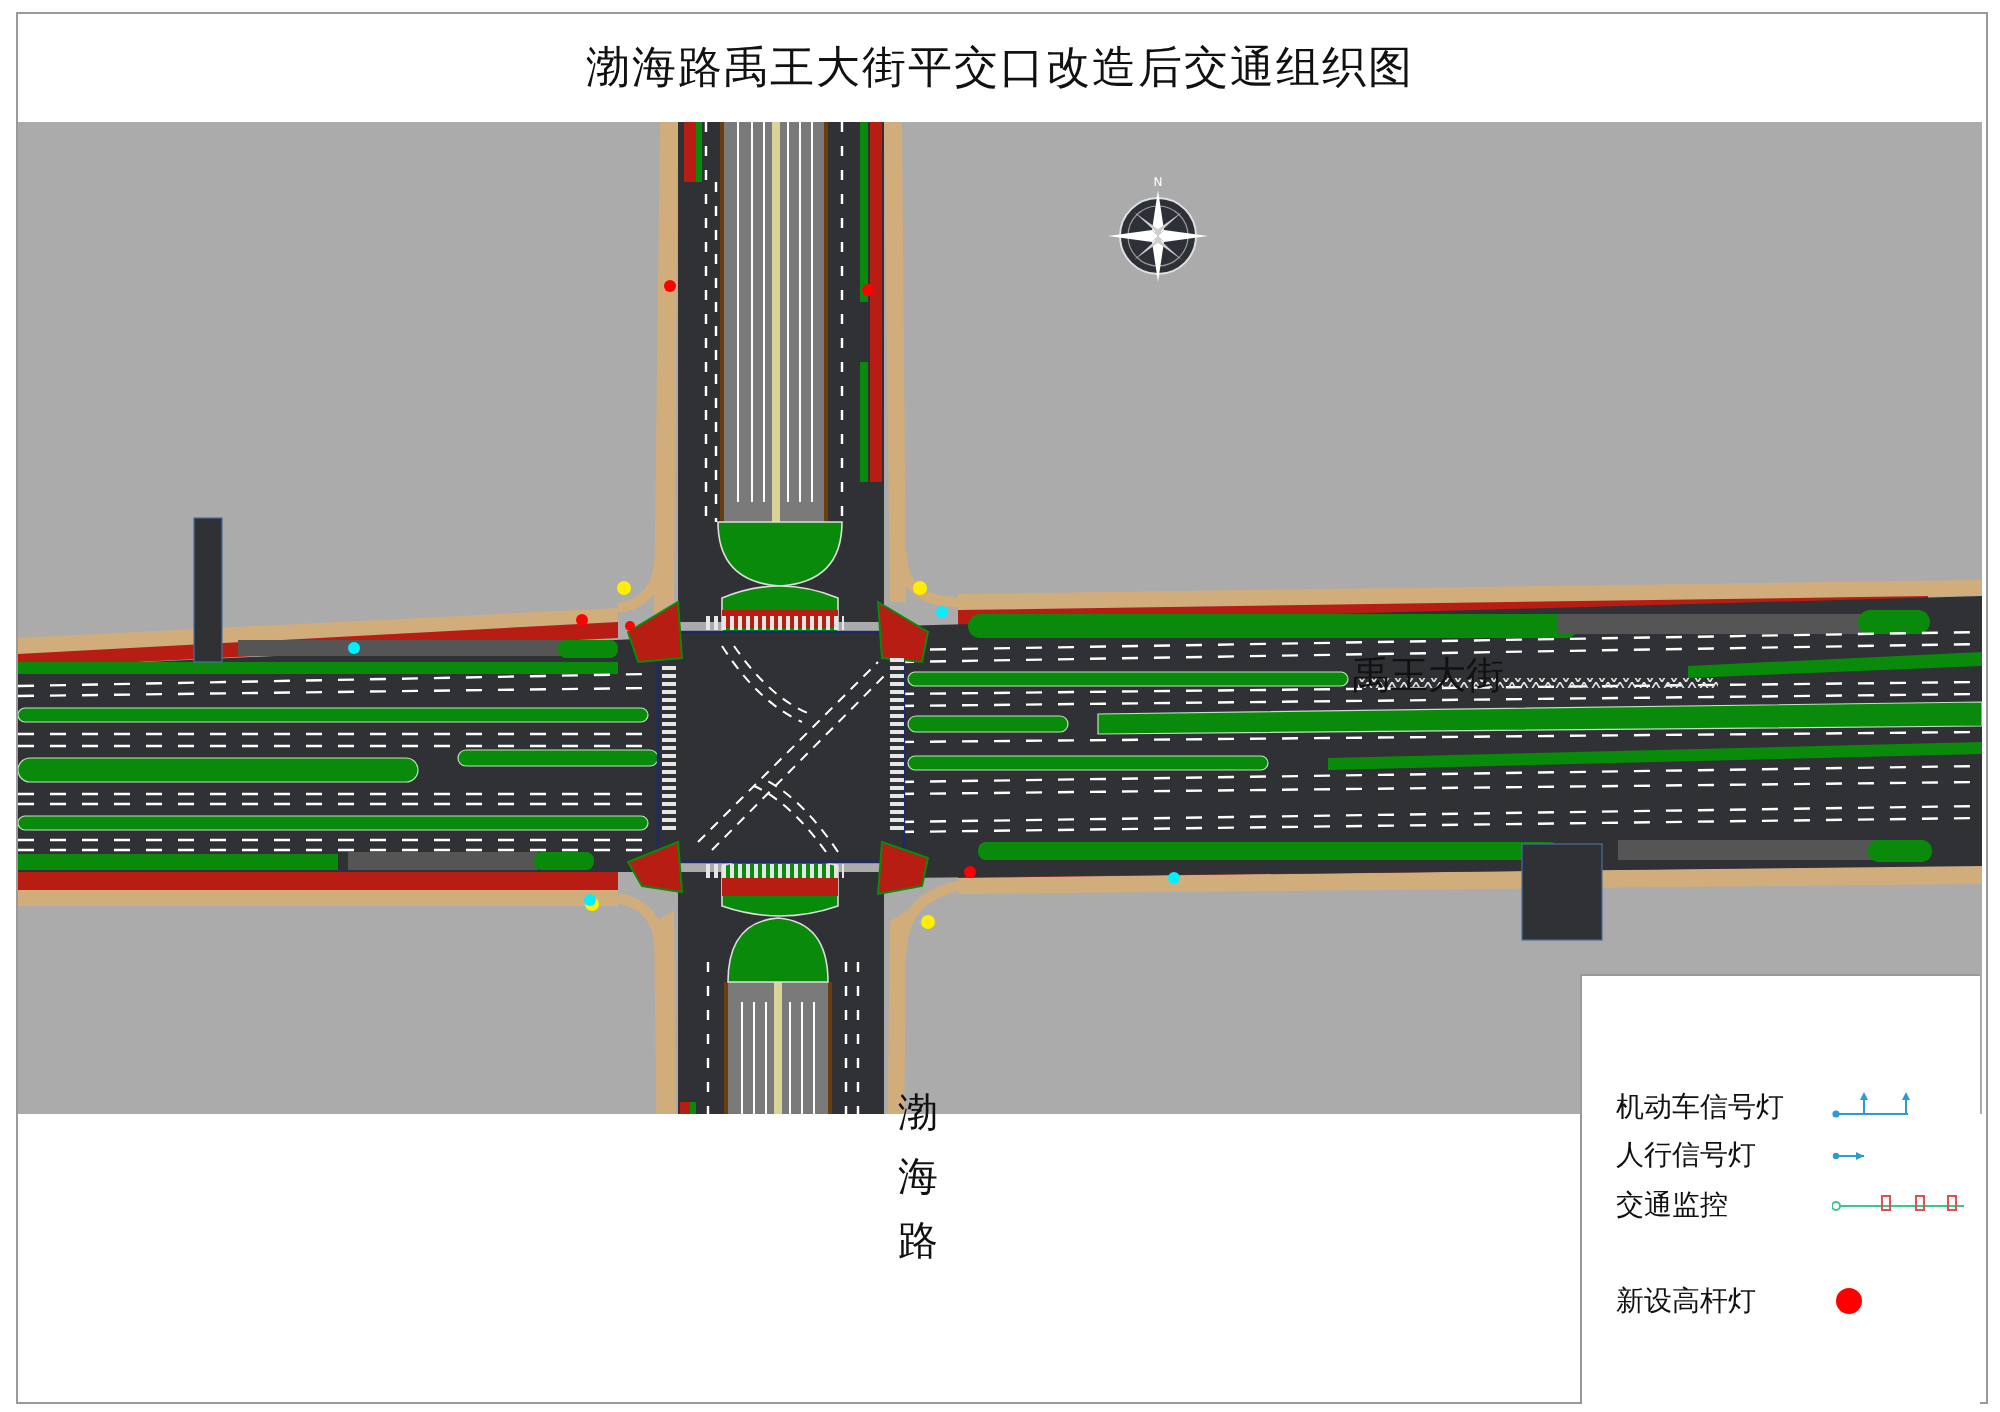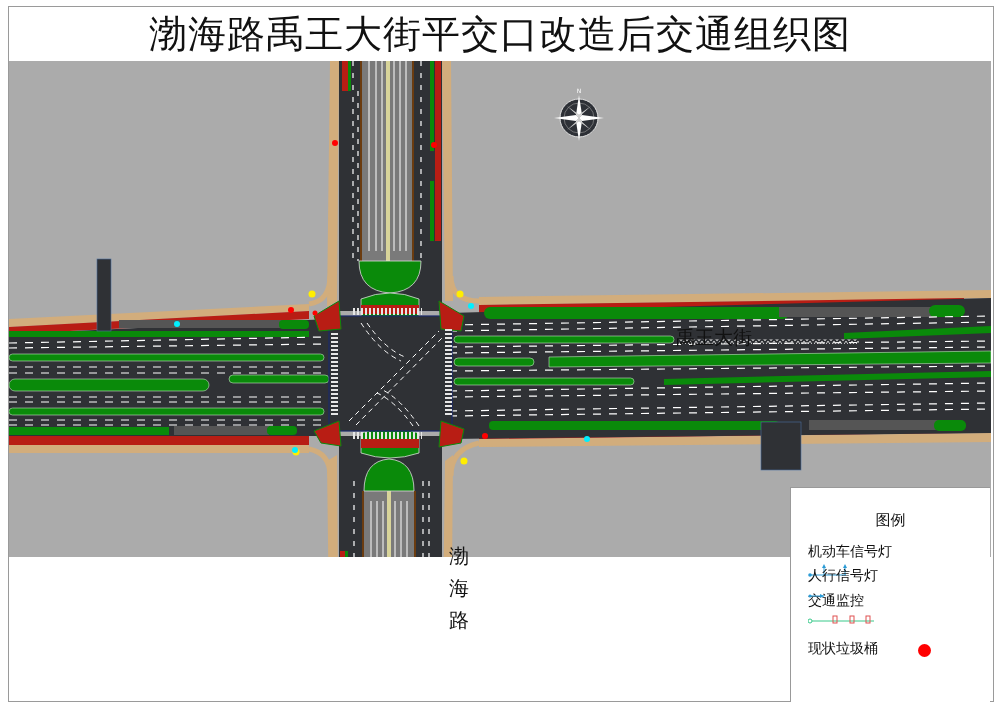--- a/index.html
+++ b/index.html
@@ -1,28 +1,28 @@
 <!DOCTYPE html>
 <html><head>
 <meta charset="utf-8">
 <style>
   html, body { margin: 0; padding: 0; background: #ffffff; }
   body { width: 1000px; height: 706px; position: relative; overflow: hidden; font-family: "DejaVu Sans", sans-serif; }
   .frame { position: absolute; left: 8px; top: 6px; width: 984px; height: 694px; border: 1px solid #9a9a9a; background: #fff; }
   .title-bar { position: absolute; left: 9px; top: 7px; width: 982px; height: 54px; background: #ffffff; display: flex; align-items: center; justify-content: center; }
-  .title-bar span { font-family: "DejaVu Sans", sans-serif; font-size: 38px; color: #111; letter-spacing: 1px; }
+  .title-bar span { font-family: "DejaVu Sans", sans-serif; font-size: 22px; color: #111; letter-spacing: 1px; }
   .map-area { position: absolute; left: 9px; top: 61px; width: 982px; height: 496px; background: #ababab; overflow: hidden; }
   .map-area svg { position: absolute; left: 0; top: 0; }
   .road-label-h { position: absolute; left: 667px; top: 264px; font-family: "DejaVu Serif", serif; font-size: 19px; color: #111; }
   .road-label-v { position: absolute; left: 449px; top: 540px; width: 20px; font-family: "DejaVu Serif", serif; font-size: 20px; color: #111; line-height: 32px; text-align: center; }
   .road-label-v span { display: block; }
   .compass { position: absolute; left: 551px; top: 86px; width: 56px; height: 60px; }
   .legend { position: absolute; left: 790px; top: 487px; width: 199px; height: 214px; background: #fff; border-left: 1px solid #999; border-top: 1px solid #999; }
   .legend-title { position: absolute; left: 0; width: 100%; top: 23px; text-align: center; font-family: "DejaVu Serif", serif; font-size: 15px; color: #111; }
-  .legend-row { position: absolute; left: 17px; width: 180px; height: 22px; display: flex; align-items: flex-start; flex-direction: column; }
+  .legend-row { position: absolute; left: 17px; width: 180px; height: 22px; display: flex; align-items: center; }
   .legend-row .lbl { font-family: "DejaVu Serif", serif; font-size: 14px; color: #111; width: 108px; white-space: nowrap; }
   .legend-row .sym { position: relative; flex: 1; height: 22px; }
   .dot { position: absolute; left: 110px; width: 13px; height: 13px; border-radius: 50%; top: 4px; }
 </style>
 </head>
 <body>
 
 <div class="frame"></div>
 
 <div class="title-bar">
@@ -235,21 +235,20 @@
     <polygon points="3,32 25,29 28,32 25,35" fill="#ffffff"></polygon>
     <polygon points="53,32 31,29 28,32 31,35" fill="#ffffff"></polygon>
     <polygon points="16,20 27,30 28,32 30,30" fill="#cfcfcf"></polygon>
     <polygon points="40,20 29,30 28,32 26,30" fill="#cfcfcf"></polygon>
     <polygon points="16,44 27,34 28,32 30,34" fill="#cfcfcf"></polygon>
     <polygon points="40,44 29,34 28,32 26,34" fill="#cfcfcf"></polygon>
   </svg>
 </div>
 
 <div class="legend">
-  <div class="legend-title">图例</div>
 
   <div class="legend-row" style="top:55px">
     <span class="lbl">机动车信号灯</span>
     <span class="sym">
       <svg width="60" height="22">
           <circle cx="2" cy="14" r="1.8" fill="#2a9bd6"></circle>
           <line x1="2" y1="14" x2="38" y2="14" stroke="#2a9bd6" stroke-width="1"></line>
           <line x1="16" y1="14" x2="16" y2="6" stroke="#2a9bd6"></line>
           <polygon points="14,7 18,7 16,3" fill="#2a9bd6"></polygon>
           <line x1="37" y1="14" x2="37" y2="6" stroke="#2a9bd6"></line>
@@ -273,16 +272,16 @@
     <span class="lbl">人行信号灯</span>
     <span class="sym">
       <svg width="60" height="22">
           <circle cx="2" cy="11" r="1.6" fill="#2a9bd6"></circle>
           <line x1="2" y1="11" x2="16" y2="11" stroke="#2a9bd6"></line>
           <polygon points="12,9 12,13 16,11" fill="#2a9bd6"></polygon>
         </svg>
     </span>
   </div>
   <div class="legend-row" style="top:152px">
-    <span class="lbl">现状垃圾桶</span>
+    <span class="lbl">新设高杆灯</span>
     <span class="dot" style="background:#ff0000"></span>
   </div>
 </div>
 
 </body></html>

